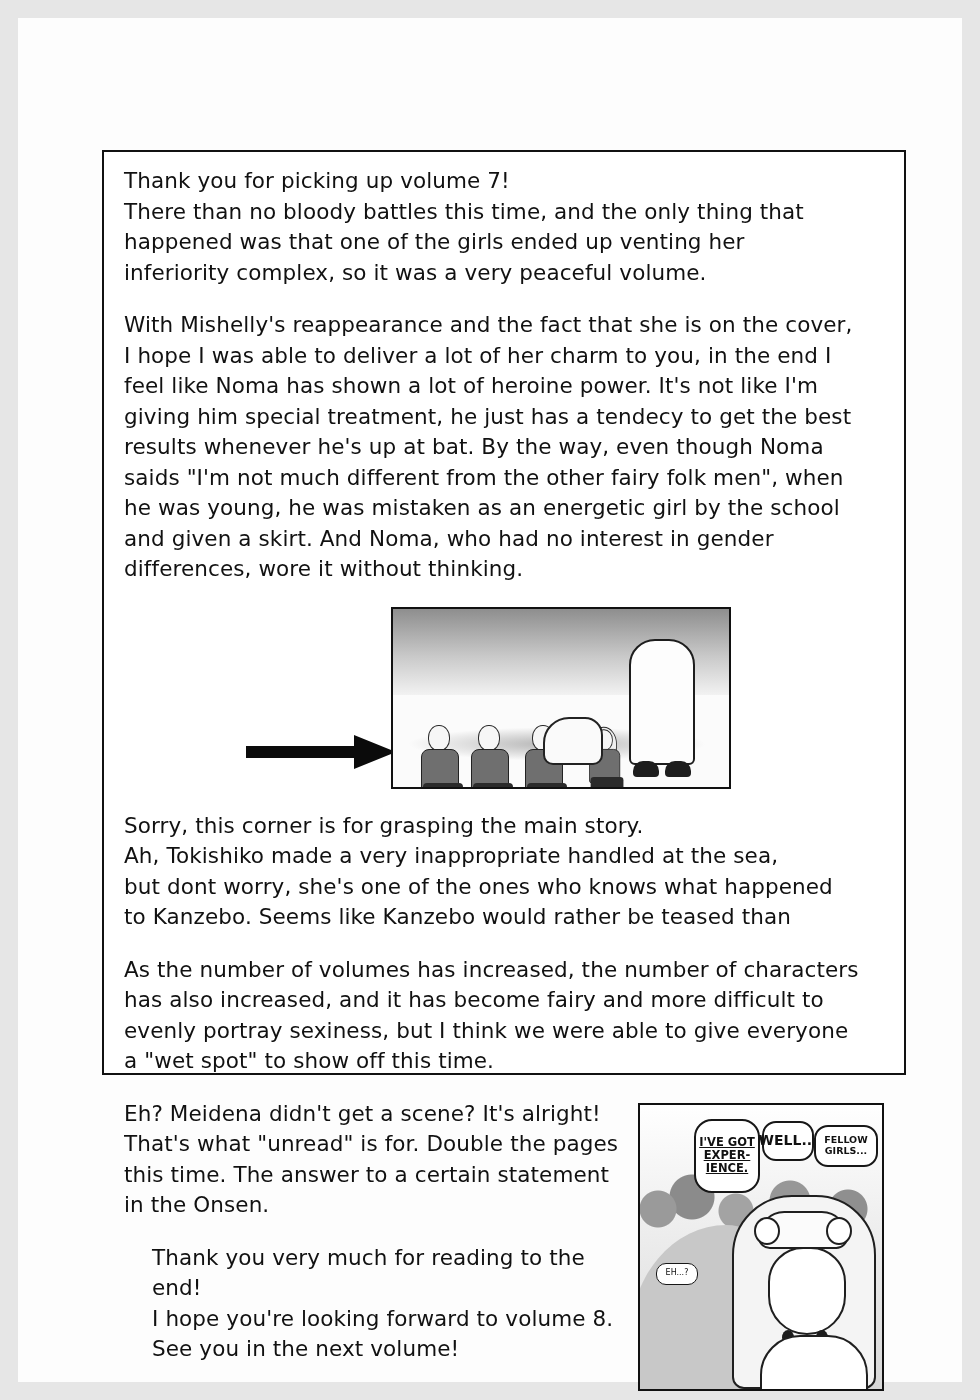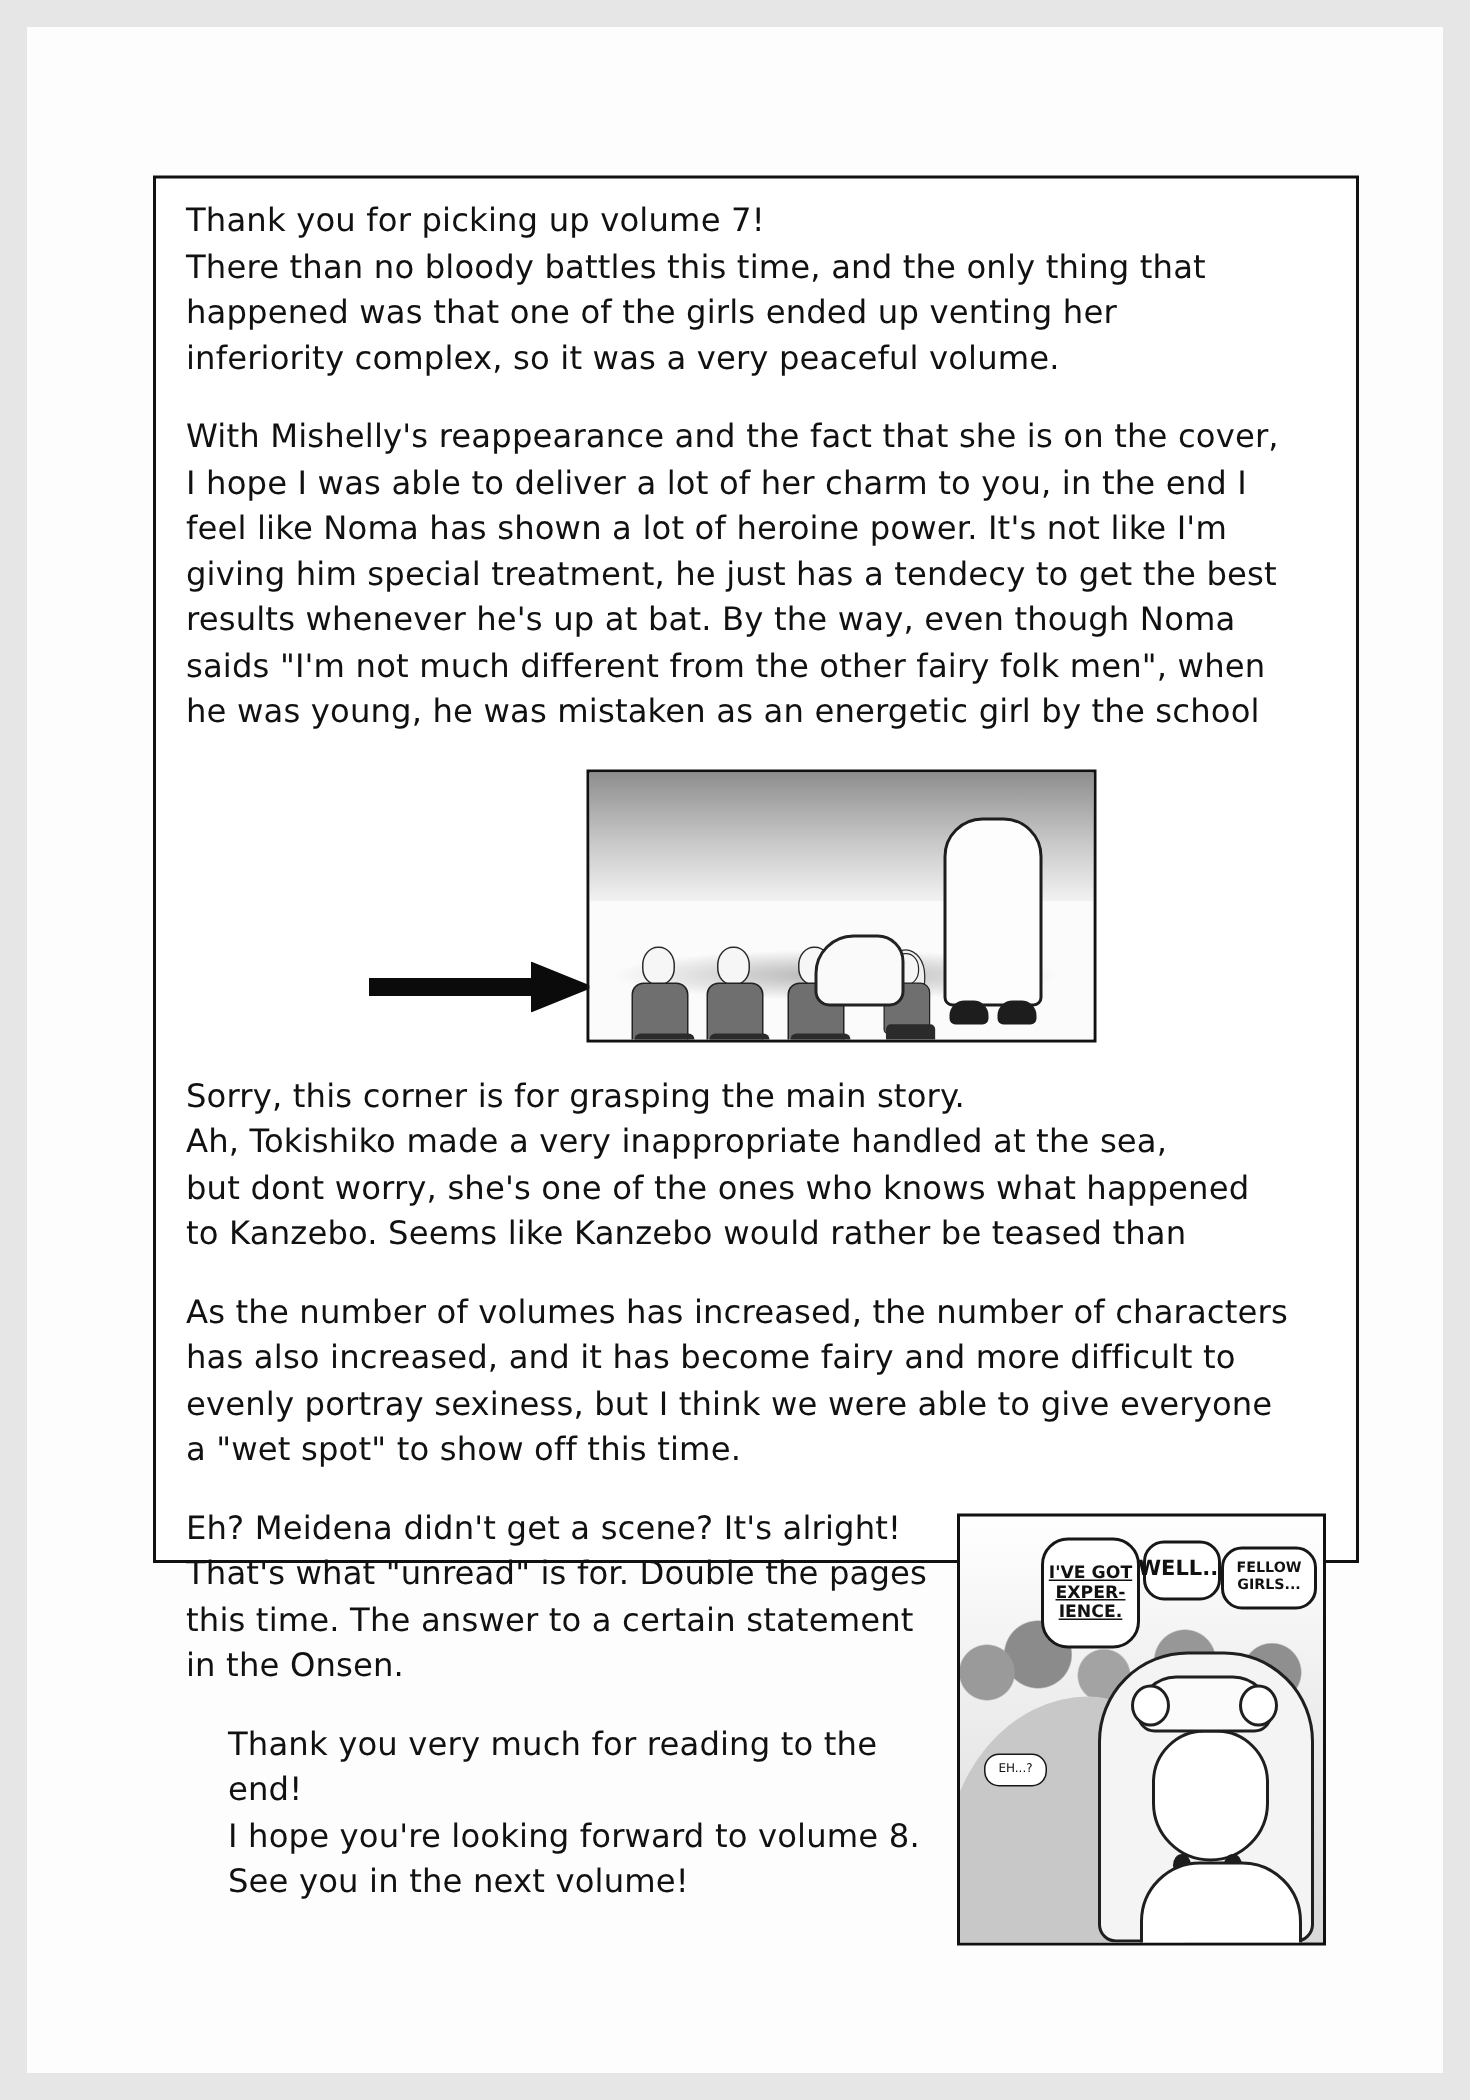--- a/index.html
+++ b/index.html
@@ -23,21 +23,21 @@
     width: 944px;
     height: 1364px;
     background: #fdfdfd;
     box-sizing: border-box;
   }
 
   
   #afterword-frame {
     position: absolute;
     left: 84px;
-    top: 99px;
+    top: 132px;
     width: 804px;
     height: 925px;
     border: 2px solid #111;
     background: #ffffff;
     box-sizing: border-box;
     padding: 14px 20px 10px 20px;
   }
 
   .para {
     font-size: 21.5px;
@@ -254,20 +254,22 @@
     </p>
 
     <p class="para">
       <span class="line">With Mishelly's reappearance and the fact that she is on the cover,</span>
       <span class="line">I hope I was able to deliver a lot of her charm to you, in the end I</span>
       <span class="line">feel like Noma has shown a lot of heroine power. It's not like I'm</span>
       <span class="line">giving him special treatment, he just has a tendecy to get the best</span>
       <span class="line">results whenever he's up at bat. By the way, even though Noma</span>
       <span class="line">saids "I'm not much different from the other fairy folk men", when</span>
       <span class="line">he was young, he was mistaken as an energetic girl by the school</span>
+      <span class="line">and given a skirt. And Noma, who had no interest in gender</span>
+      <span class="line">differences, wore it without thinking.</span>
     </p>
 
     <div id="illustration-group-wrap">
 
       <svg id="illustration-arrow" viewBox="0 0 150 34">
         <path d="M0 11 H108 V0 L150 17 L108 34 V23 H0 Z" fill="#0b0b0b"></path>
       </svg>
 
       <div id="illustration-group">
         <div class="bg-dark"></div>

